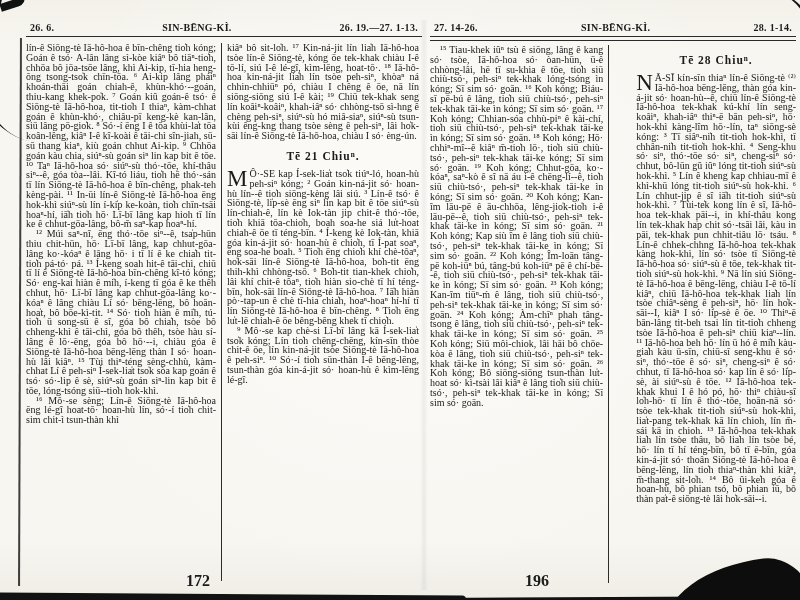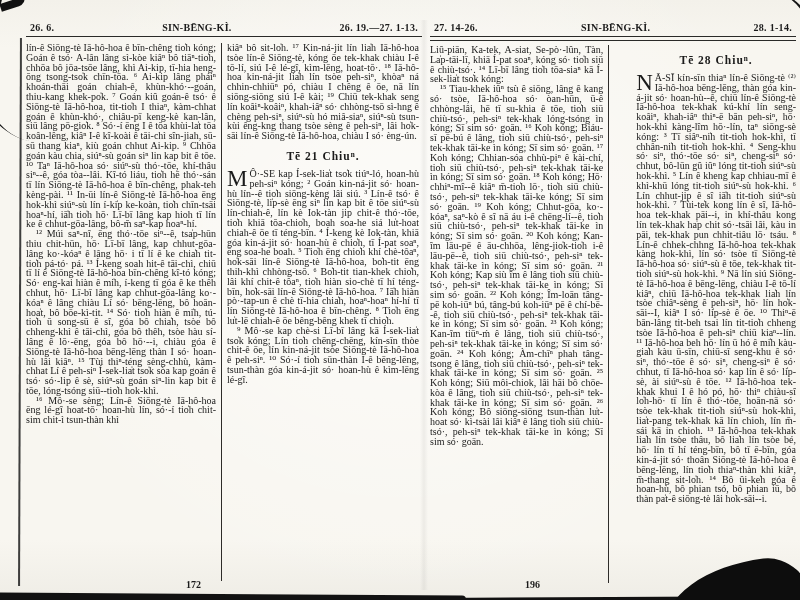--- a/index.html
+++ b/index.html
@@ -34,21 +34,21 @@
   }
   .col p.indent{text-indent:10px;}
   .chapter-heading{
     text-align:center;font-weight:bold;font-size:11.5px;
     margin:9px 0 7px 0;letter-spacing:1px;
   }
   .dropcap{
     float:left;font-size:23px;line-height:17px;
     padding:1px 2px 0 0;font-weight:400;
   }
-  .pagenum{position:absolute;bottom:6px;font-weight:bold;font-size:10px;}
+  .pagenum{position:absolute;bottom:6px;font-weight:bold;font-size:16px;}
   .pagenum-left{left:160px;}
   .pagenum-right{left:95px;}
   
   .edge-left{position:absolute;left:19px;top:38px;width:2px;height:548px;background:#1d1d1d;opacity:.85;transform:rotate(.2deg);}
   .curl-topleft{position:absolute;left:-14px;top:-34px;width:60px;height:170px;border-left:4px solid #0e0e0e;border-bottom:0;border-radius:0 0 0 70px;transform:rotate(14deg);}
   .mark-topleft{position:absolute;left:0;top:0;width:26px;height:8px;background:#111;transform:rotate(-18deg);border-radius:0 0 8px 0;}
   .arc-topright{position:absolute;right:-10px;top:-12px;width:54px;height:64px;border-right:3px solid #161616;border-radius:0 46px 0 0;transform:rotate(-10deg);}
   .bar-bottom{position:absolute;left:-4px;bottom:-2px;width:470px;height:8px;background:#121212;transform:rotate(.35deg);border-radius:0 4px 2px 0;}
   .bar-bottom-right{position:absolute;left:430px;bottom:-1px;width:380px;height:4px;background:#121212;transform:rotate(-.3deg);}
   .blob-bottomright{position:absolute;right:-12px;bottom:-20px;width:150px;height:58px;background:#0d0d0d;border-radius:70% 30% 0 0 / 100% 90% 0 0;transform:rotate(-7deg);}
@@ -85,21 +85,20 @@
 
   <div class="page page-right">
     <div class="running-head">
       <span>27. 14-26.</span>
       <span>SIN-BĒNG-KÌ.</span>
       <span>28. 1-14.</span>
     </div>
     <div class="head-rule double"></div>
     <div class="cols">
       <div class="col" style="width:182px;">
-        <p>Liû-piān, Ka-tek, A-siat, Se-pò·-lûn, Tàn, La̍p-tāi-lī, khiā Í-pat soaⁿ, kóng só· tio̍h siū ê chiù-tsó·. ¹⁴ Lī-bī lâng tio̍h tōa-siaⁿ kā Í-sek-lia̍t tso̍k kóng:</p>
         <p class="indent">¹⁵ Tiau-khek iûⁿ tsù ê siōng, lâng ê kang só· tsòe, Iā-hô-hoa só· òan-hūn, ū-ê chhòng-lâi, hē tī su-khia ê tōe, tio̍h siū chiù-tsó·, peh-siⁿ tek-khak lóng-tsóng ìn kóng; Sī sim só· goān. ¹⁶ Koh kóng; Biáu-sī pē-bú ê lâng, tio̍h siū chiù-tsó·, peh-siⁿ tek-khak tāi-ke ìn kóng; Sī sim só· goān. ¹⁷ Koh kóng; Chhian-sóa chhù-piⁿ ê kài-chí, tio̍h siū chiù-tsó·, peh-siⁿ tek-khak tāi-ke ìn kóng; Sī sim só· goān. ¹⁸ Koh kóng; Hō· chhiⁿ-mî--ê kiâⁿ m̄-tio̍h lō·, tio̍h siū chiù-tsó·, peh-siⁿ tek-khak tāi-ke kóng; Sī sim só· goān. ¹⁹ Koh kóng; Chhut-gōa, ko·-kóaⁿ, saⁿ-kò ê sî nā áu i-ê chēng-lí--ê, tio̍h siū chiù-tsó·, peh-siⁿ tek-khak tāi-ke ìn kóng; Sī sim só· goān. ²⁰ Koh kóng; Kan-îm lāu-pē ê āu-chhōa, lêng-jio̍k-tio̍h i-ê lāu-pē--ê, tio̍h siū chiù-tsó·, peh-siⁿ tek-khak tāi-ke ìn kóng; Sī sim só· goān. ²¹ Koh kóng; Kap siù îm ê lâng tio̍h siū chiù-tsó·, peh-siⁿ tek-khak tāi-ke ìn kóng; Sī sim só· goān. ²² Koh kóng; Îm-loān tâng-pē koh-iūⁿ bú, tâng-bú koh-iūⁿ pē ê chí-bē--ê, tio̍h siū chiù-tsó·, peh-siⁿ tek-khak tāi-ke ìn kóng; Sī sim só· goān. ²³ Koh kóng; Kan-îm tiūⁿ-ḿ ê lâng, tio̍h siū chiù-tsó·, peh-siⁿ tek-khak tāi-ke ìn kóng; Sī sim só· goān. ²⁴ Koh kóng; Àm-chīⁿ phah tâng-tsong ê lâng, tio̍h siū chiù-tsó·, peh-siⁿ tek-khak tāi-ke ìn kóng; Sī sim só· goān. ²⁵ Koh kóng; Siū môi-chiok, lâi hāi bô chōe-kòa ê lâng, tio̍h siū chiù-tsó·, peh-siⁿ tek-khak tāi-ke ìn kóng; Sī sim só· goān. ²⁶ Koh kóng; Bô siōng-siōng tsun-thàn lu̍t-hoat só· kì-tsài lâi kiâⁿ ê lâng tio̍h siū chiù-tsó·, peh-siⁿ tek-khak tāi-ke ìn kóng; Sī sim só· goān.</p>
       </div>
       <div class="vrule"></div>
       <div class="col" style="width:168px;margin-left:22px;">
         <div class="chapter-heading">Tē 28 Chiuⁿ.</div>
         <p><span class="dropcap">N</span><span>Ā-SĪ kín-sīn thiaⁿ lín-ê Siōng-tè ⁽²⁾ Iā-hô-hoa bēng-lēng, thàn góa kin-á-jit só· hoan-hù--ê, chiū lín-ê Siōng-tè Iā-hô-hoa tek-khak kú-khí lín seng-koâiⁿ, khah-iâⁿ thiⁿ-ē bān peh-siⁿ, hō· hok-khì kàng-lîm hō·-lín, taⁿ siōng-sè kóng: ³ Tī siâⁿ-ni̍h tit-tio̍h hok-khì, tī chhân-ni̍h tit-tio̍h hok-khì. ⁴ Seng-khu só· siⁿ, thó·-tōe só· siⁿ, cheng-siⁿ só· chhut, bô-lūn gû iûⁿ lóng tit-tio̍h siúⁿ-sù hok-khì. ⁵ Lín ê kheng kap chhiau-mī ê khì-khū lóng tit-tio̍h siúⁿ-sù hok-khì. ⁶ Lín chhut-jip ê sî iā̍h tit-tio̍h siúⁿ-sù hok-khì. ⁷ Tùi-te̍k kong lín ê sî, Iā-hô-hoa tek-khak pāi--i, in khí-thâu kong lín tek-khak ha̍p chit só·-tsāi lâi, kàu in pāi, tek-khak pun chhit-tiâu lō· tsáu. ⁸ Lín-ê chhek-chhng Iā-hô-hoa tek-khak kàng hok-khì, lín só· tsòe tī Siōng-tè Iā-hô-hoa só· siúⁿ-sù ê tōe, tek-khak tit-tio̍h siúⁿ-sù hok-khì. ⁹ Nā lín siú Siōng-tè Iā-hô-hoa ê bēng-lēng, chiàu I-ê tō-lí kiâⁿ, chiū Iā-hô-hoa tek-khak lia̍h lín tsòe chiâⁿ-sèng ê peh-siⁿ, hō· lín ho̍k-sāi--I, kiâⁿ I só· li̍p-sè ê ōe. ¹⁰ Thiⁿ-ē bān-lâng tit-beh tsai lín tit-tio̍h chheng tsòe Iā-hô-hoa ê peh-siⁿ chiū kiaⁿ--lín. ¹¹ Iā-hô-hoa beh hō· lín ū hó ê mi̍h kàu-gia̍h kàu ū-sīn, chiū-sī seng-khu ê só· siⁿ, thó·-tōe ê só· siⁿ, cheng-siⁿ ê só· chhut, tī Iā-hô-hoa só· kap lín ê só· li̍p-sè, ài siúⁿ-sù ê tōe. ¹² Iā-hô-hoa tek-khak khui I ê hó pó, hō· thiⁿ chiàu-sî lo̍h-hō· tī lín ê thó·-tōe, hoān-nā só· tsòe tek-khak tit-tio̍h siúⁿ-sù hok-khì, lia̍t-pang tek-khak kā lín chioh, lín m̄-sái kā in chioh. ¹³ Iā-hô-hoa tek-khak lia̍h lín tsòe thâu, bô lia̍h lín tsòe bé, hō· lín tī hí téng-bīn, bô tī ē-bīn, góa kin-á-jit só· thoân Siōng-tè Iā-hô-hoa ê bēng-lēng, lín tio̍h thiaⁿ-thàn khì kiâⁿ, m̄-thang sit-lo̍h. ¹⁴ Bô ûi-ke̍h góa ê hoan-hù, bô phian tsó, bô phian iū, bô thàn pa̍t-ê siōng-tè lâi ho̍k-sāi--i.</span></p>
       </div>
     </div>
     <div class="pagenum pagenum-right">196</div>
   </div>

